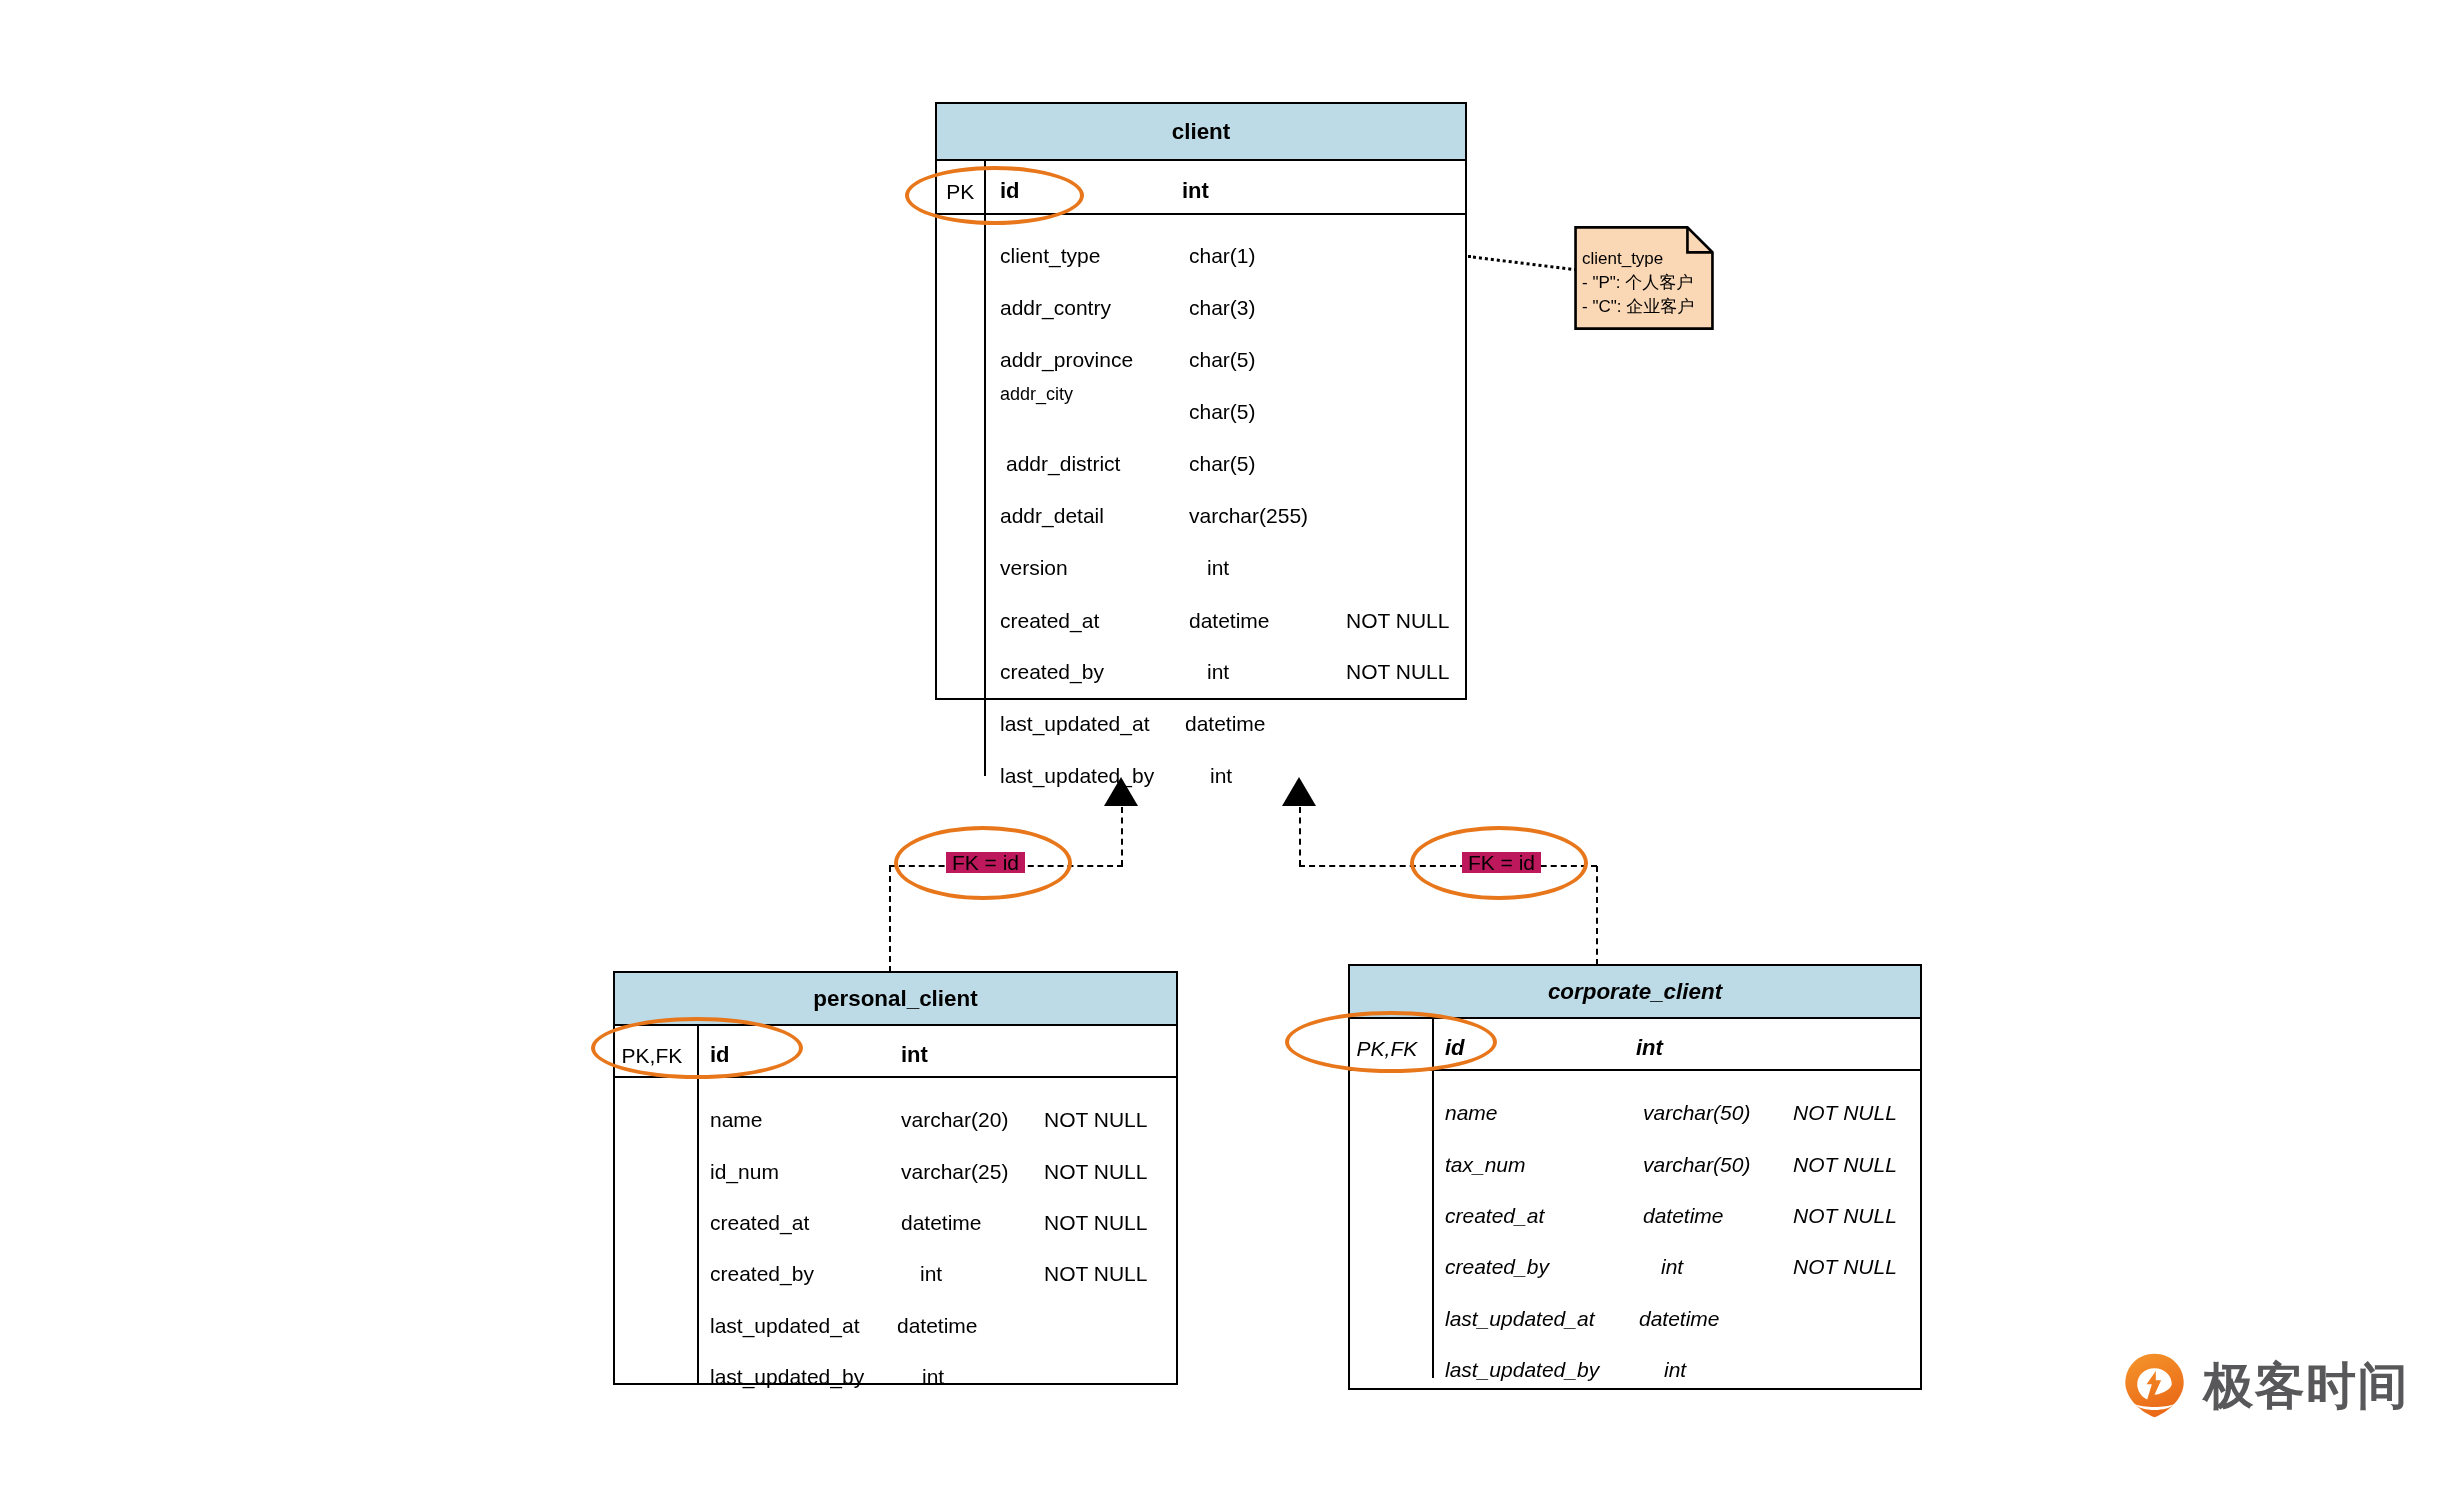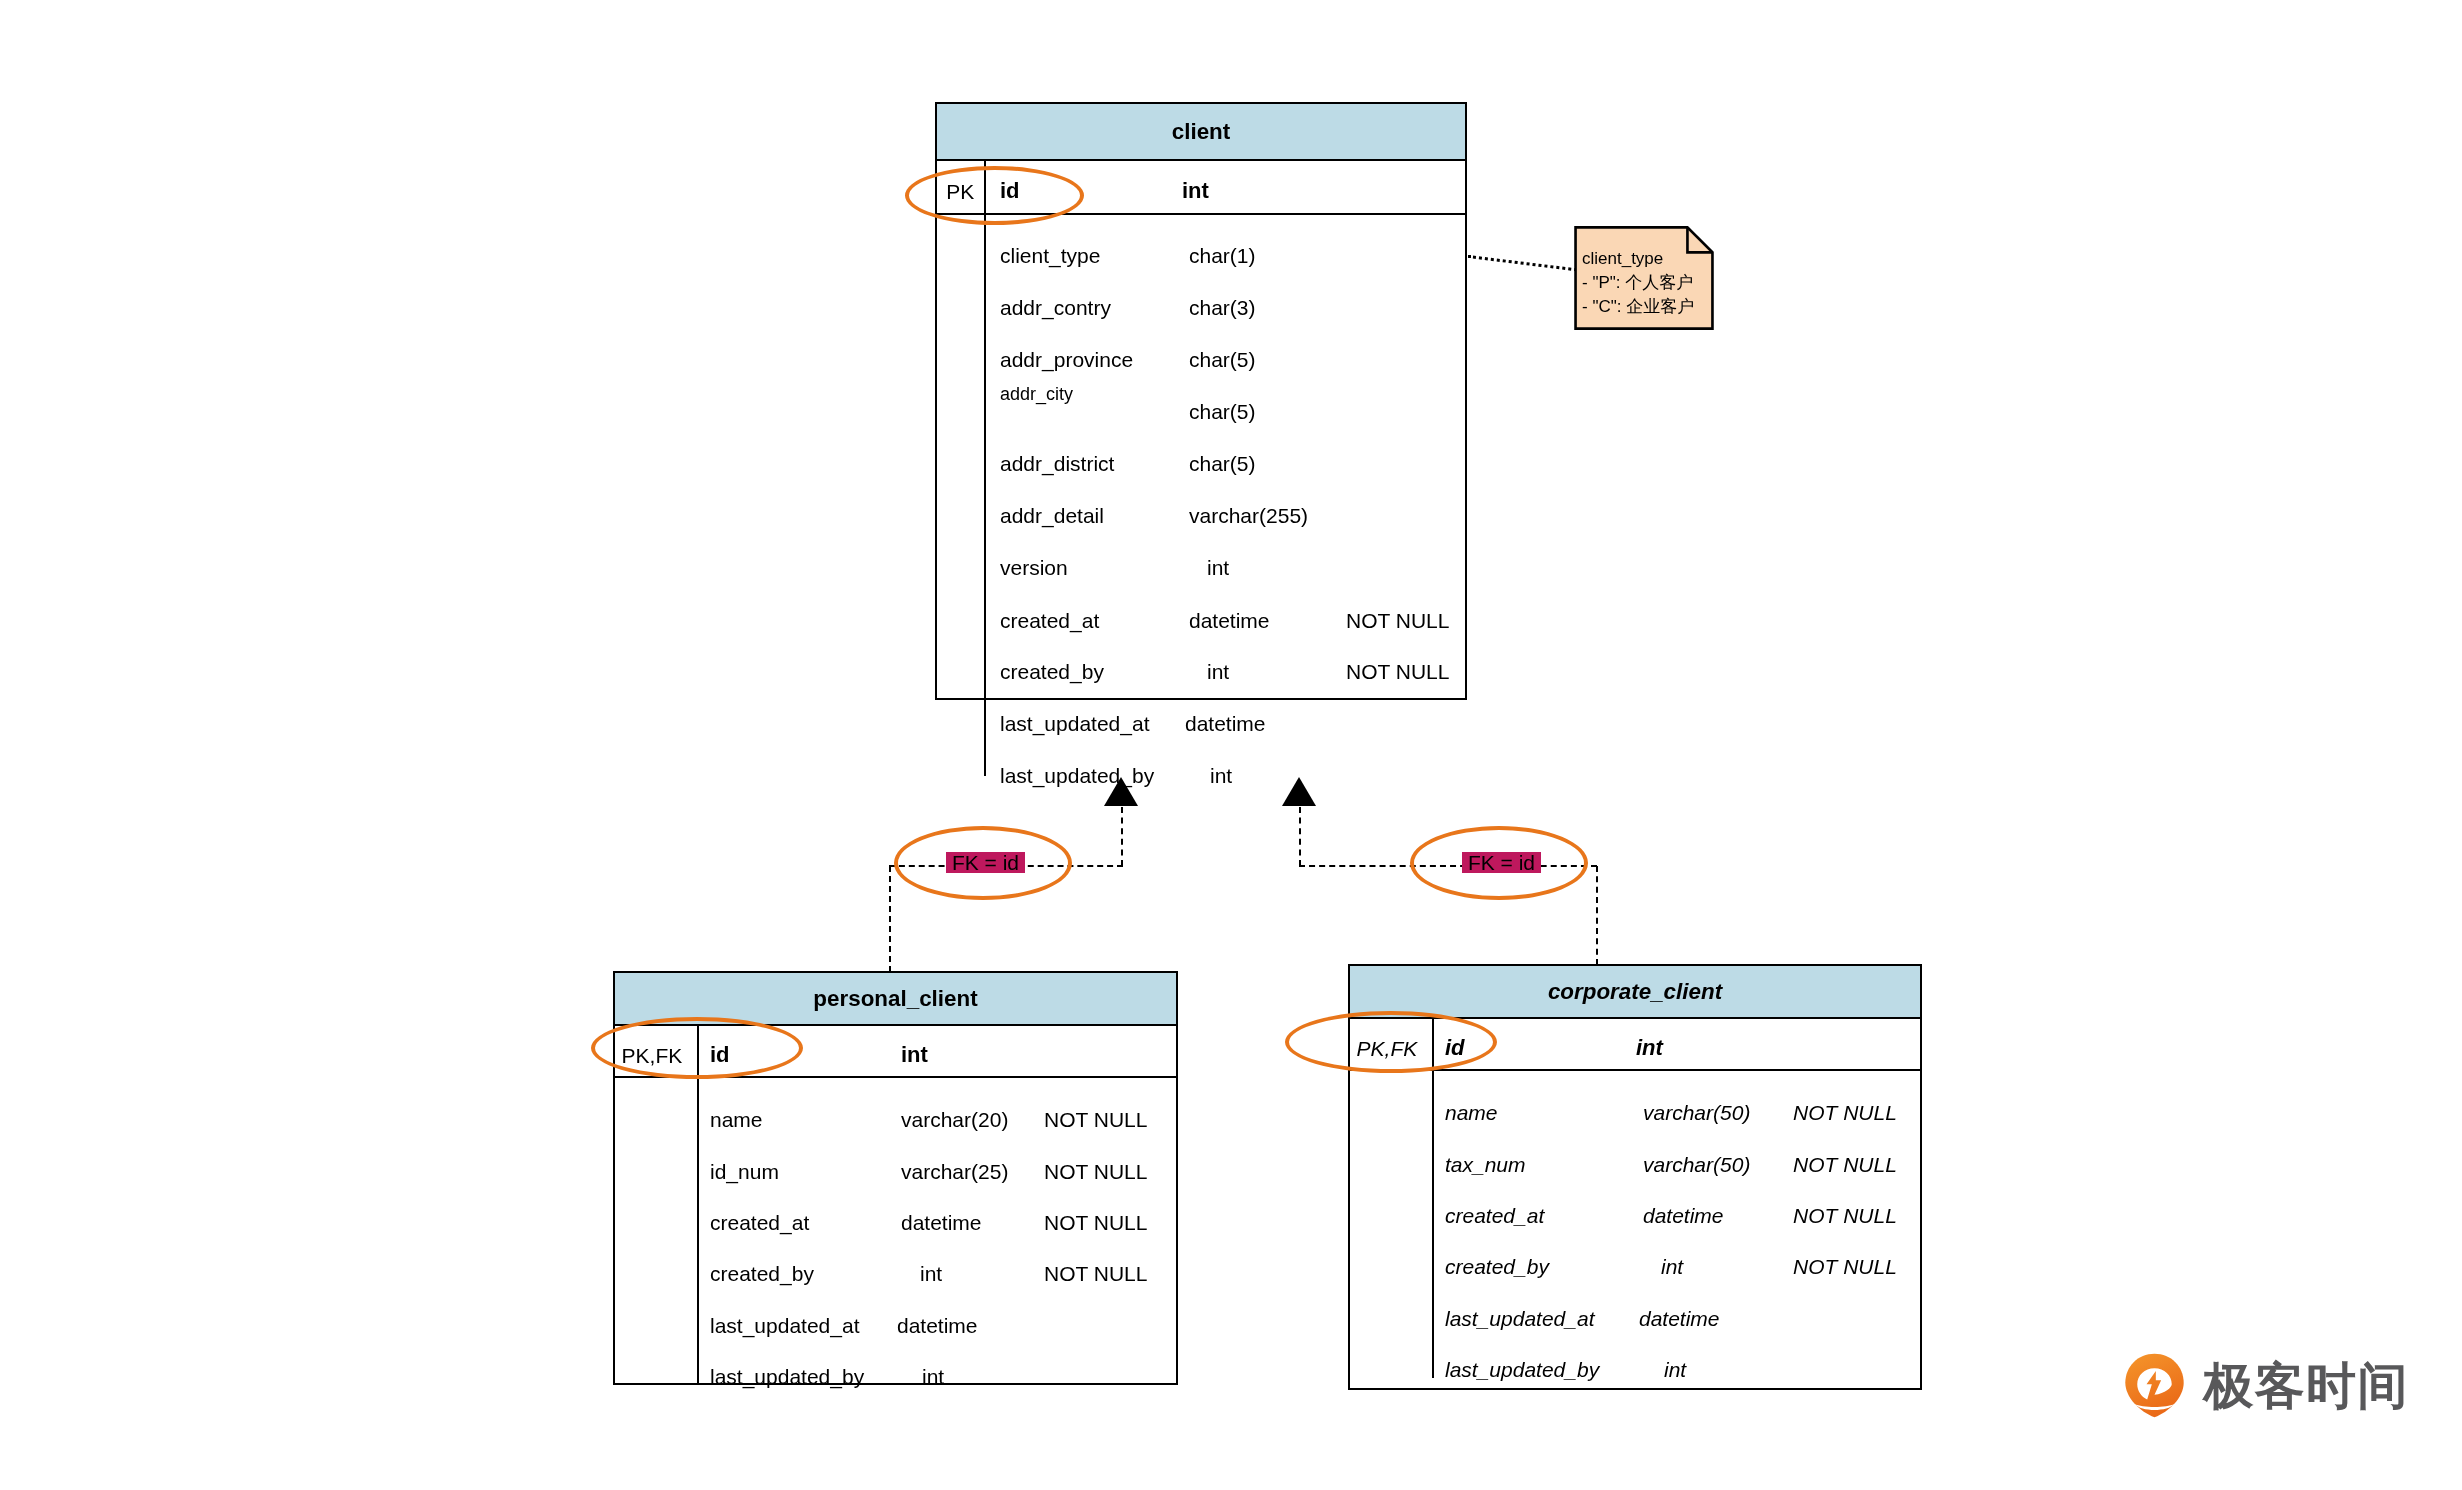--- a/index.html
+++ b/index.html
@@ -176,21 +176,21 @@
       <div class="cell" style="left:409px; top:136px; font-size:21px;"></div>
 
       <div class="cell" style="left:63px; top:188px; font-size:21px;">addr_province</div>
       <div class="cell" style="left:252px; top:188px; font-size:21px;">char(5)</div>
       <div class="cell" style="left:409px; top:188px; font-size:21px;"></div>
 
       <div class="cell" style="left:63px; top:224px; font-size:18px;">addr_city</div>
       <div class="cell" style="left:252px; top:240px; font-size:21px;">char(5)</div>
       <div class="cell" style="left:409px; top:240px; font-size:21px;"></div>
 
-      <div class="cell" style="left:63px; top:292px; font-size:21px;">addr_district</div>
+      <div class="cell" style="left:69px; top:292px; font-size:21px;">addr_district</div>
       <div class="cell" style="left:252px; top:292px; font-size:21px;">char(5)</div>
       <div class="cell" style="left:409px; top:292px; font-size:21px;"></div>
 
       <div class="cell" style="left:63px; top:344px; font-size:21px;">addr_detail</div>
       <div class="cell" style="left:252px; top:344px; font-size:21px;">varchar(255)</div>
       <div class="cell" style="left:409px; top:344px; font-size:21px;"></div>
 
       <div class="cell" style="left:63px; top:396px; font-size:21px;">version</div>
       <div class="cell" style="left:270px; top:396px; font-size:21px;">int</div>
       <div class="cell" style="left:409px; top:396px; font-size:21px;"></div>

